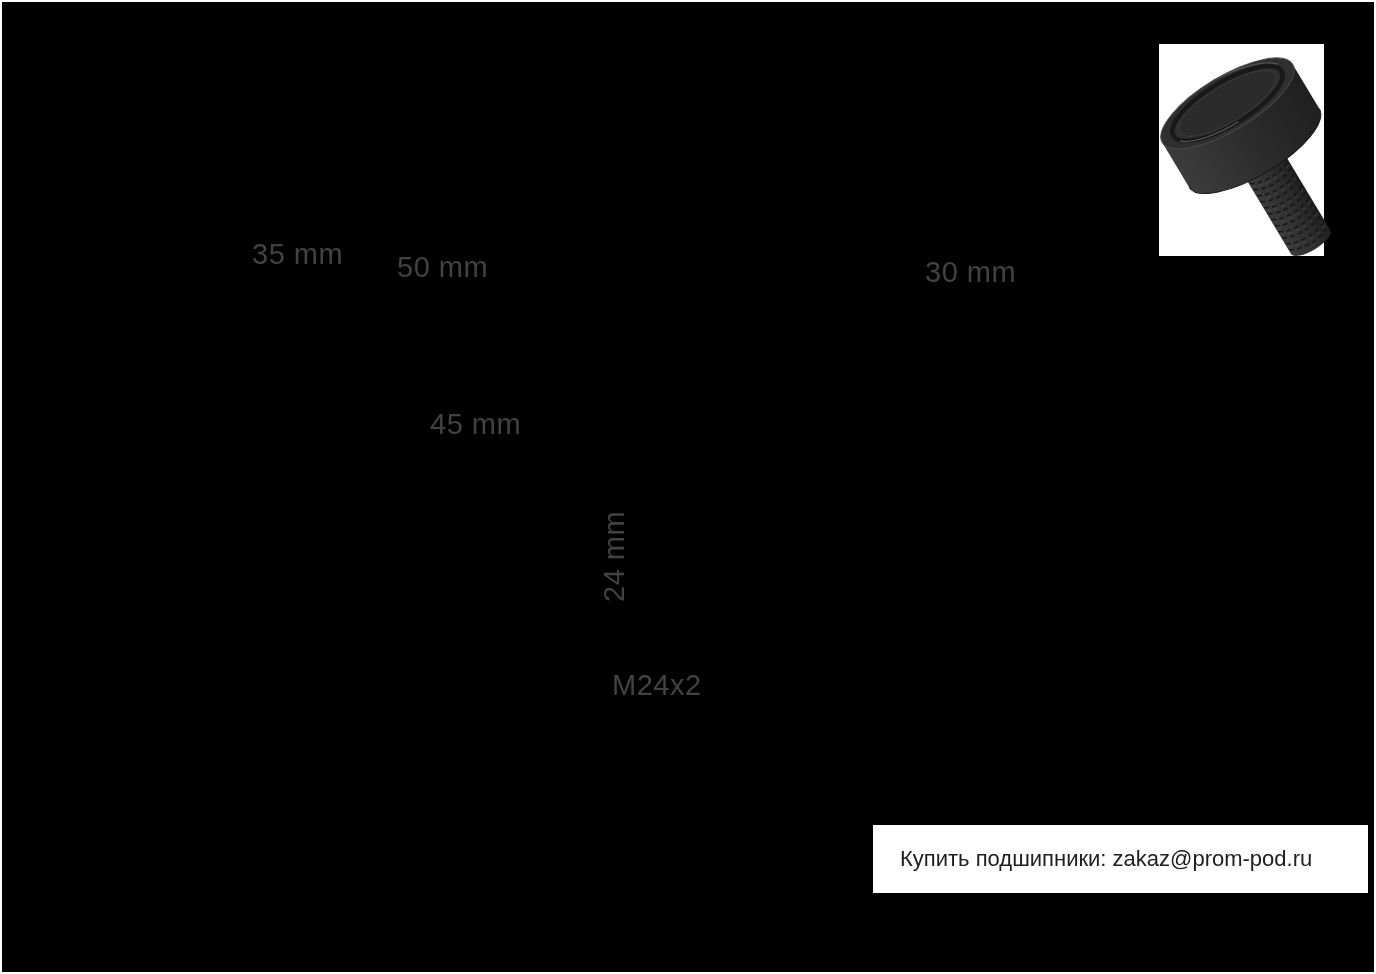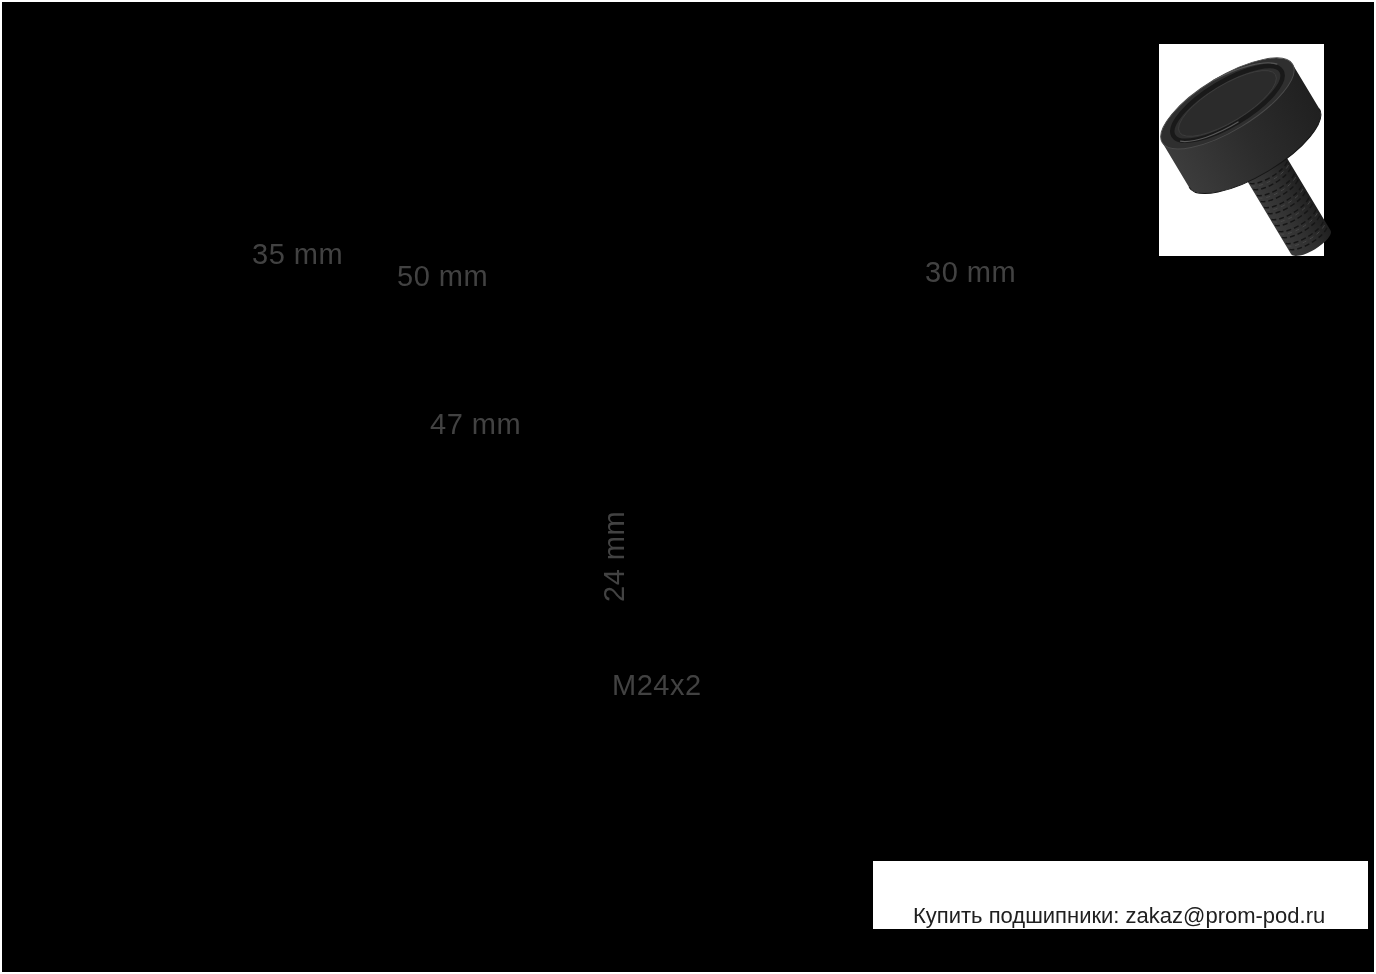--- a/index.html
+++ b/index.html
@@ -34,43 +34,43 @@
     background: #ffffff;
     overflow: visible;
   }
   .product-box svg {
     position: absolute;
     left: 0; top: 0;
     overflow: visible;
   }
   .contact-bar {
     position: absolute;
-    left: 873px; top: 861px;
+    left: 873px; top: 825px;
     width: 495px; height: 68px;
     background: #ffffff;
     display: flex;
-    align-items: flex-end;
-    padding-left: 40px;
+    align-items: center;
+    padding-left: 27px;
     box-sizing: border-box;
   }
   .contact-bar span {
     color: #202020;
     font-size: 22px;
     white-space: nowrap;
   }
 </style>
 </head>
 <body>
 
 <div class="frame"></div>
 
 <div class="dim-label" style="left:252px; top:240px;">35 mm</div>
-<div class="dim-label" style="left:397px; top:262px;">50 mm</div>
+<div class="dim-label" style="left:397px; top:253px;">50 mm</div>
 <div class="dim-label" style="left:925px; top:258px;">30 mm</div>
-<div class="dim-label" style="left:430px; top:410px;">47 mm</div>
+<div class="dim-label" style="left:430px; top:410px;">45 mm</div>
 <div class="dim-label vertical" style="left:600px; top:602px;">24 mm</div>
 <div class="dim-label" style="left:612px; top:671px;">M24x2</div>
 
 <div class="product-box">
   <svg width="165" height="240" viewBox="0 0 165 240">
     <defs>
       <linearGradient id="headSide" x1="0" y1="0" x2="1" y2="0">
         <stop offset="0" stop-color="#3c3c3c"></stop>
         <stop offset="0.5" stop-color="#2c2c2c"></stop>
         <stop offset="1" stop-color="#202020"></stop>

